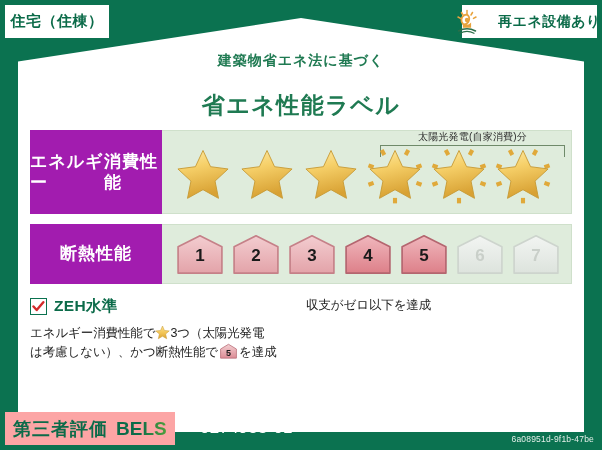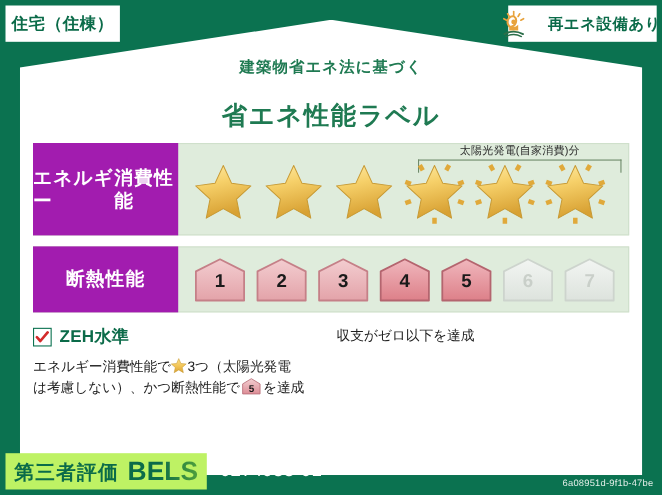--- a/index.html
+++ b/index.html
@@ -202,31 +202,31 @@
     color: #0b6b49;
     white-space: nowrap;
     letter-spacing: -.2px;
   }
 
   
   .footer-left {
     position: absolute;
     left: 5px; bottom: 5px;
     height: 33px;
-    background: #bef264;
+    background: #fca5a5;
     display: flex;
     align-items: center;
     padding: 0 8px;
     gap: 8px;
   }
   .third-party {
     font-size: 18px; font-weight: bold; color: #0b6b49; letter-spacing: 1px;
   }
   .bels {
-    font-size: 24px; font-weight: bold; letter-spacing: 0px;
+    font-size: 19px; font-weight: bold; letter-spacing: 0px;
     background: linear-gradient(90deg, #0b6b49 0%, #0b6b49 45%, #4fa03c 100%);
     -webkit-background-clip: text; background-clip: text; color: transparent;
   }
   .bels-num {
     position: absolute;
     left: 200px; bottom: 12px;
     font-size: 17px;
     color: #ffffff;
     letter-spacing: .2px;
   }

